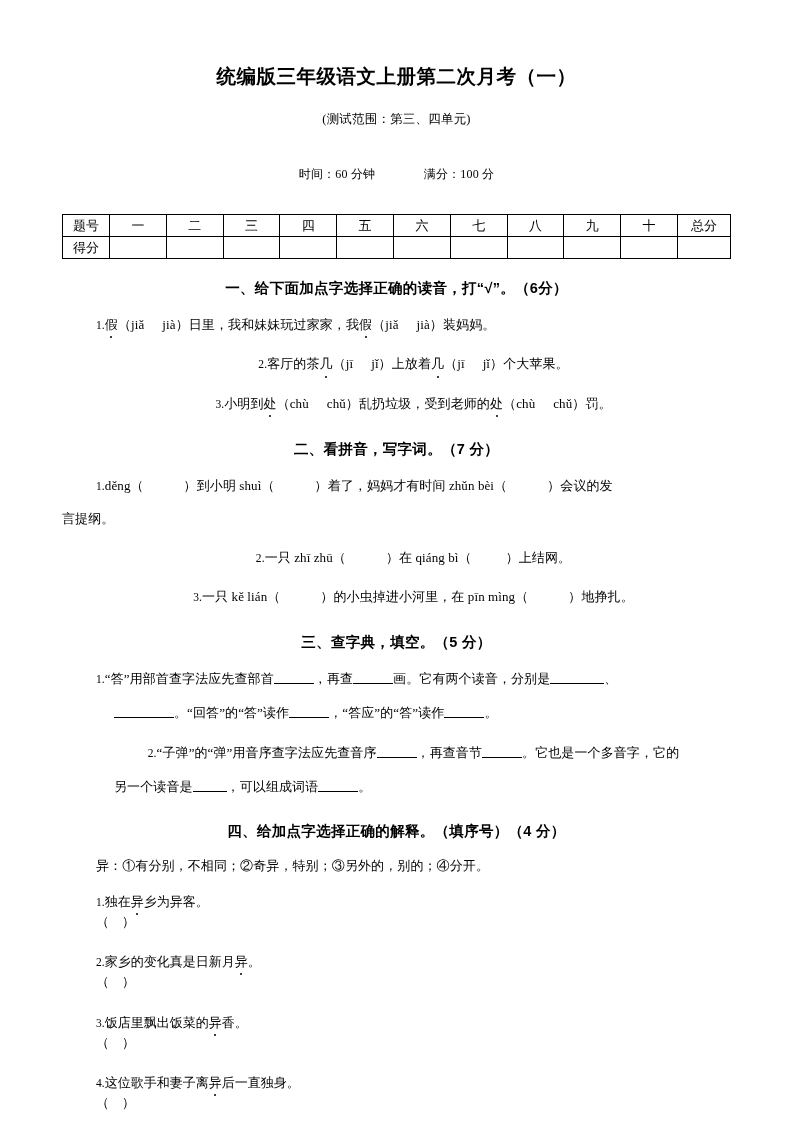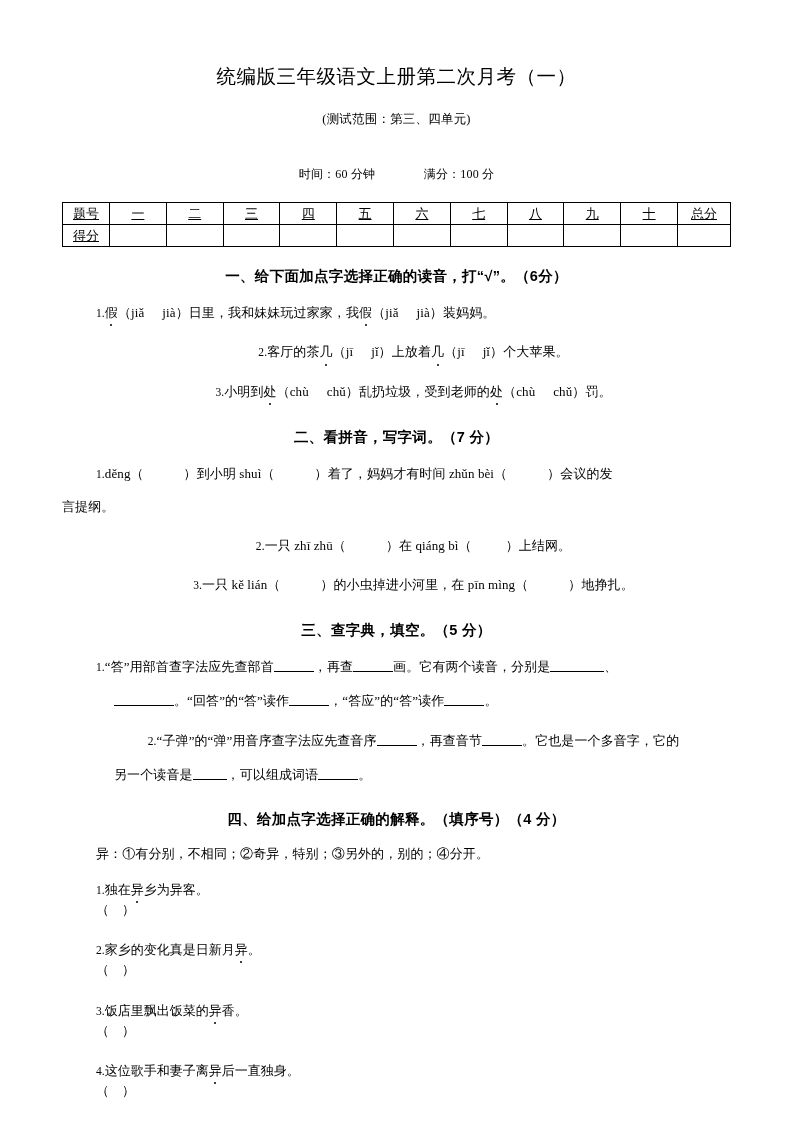--- a/index.html
+++ b/index.html
@@ -20,21 +20,21 @@
     height: 1122px;
     box-sizing: border-box;
     padding: 0 62px;
     position: relative;
   }
 
   
   .doc-title {
     text-align: center;
     font-family: "Liberation Sans", "DejaVu Sans", sans-serif;
-    font-weight: normal;
+    font-weight: bold;
     font-size: 19.5px;
     letter-spacing: 0.5px;
     margin: 0;
     padding-top: 64px;
     line-height: 1.3;
   }
   .doc-subtitle {
     text-align: center;
     font-size: 12.5px;
     margin: 0;
@@ -48,25 +48,24 @@
     padding-top: 26px;
     letter-spacing: 0.2px;
   }
   .doc-meta .gap {
     display: inline-block;
     width: 42px;
   }
 
   
   .score-table {
-    margin-top: 19px;
+    margin-top: 31px;
     border-collapse: collapse;
     width: 100%;
     table-layout: fixed;
-    text-decoration: underline;
   }
   .score-table td {
     border: 1px solid #000000;
     height: 21px;
     text-align: center;
     vertical-align: middle;
     font-size: 13px;
     font-family: "Liberation Serif", "DejaVu Serif", serif;
     padding: 0;
   }

